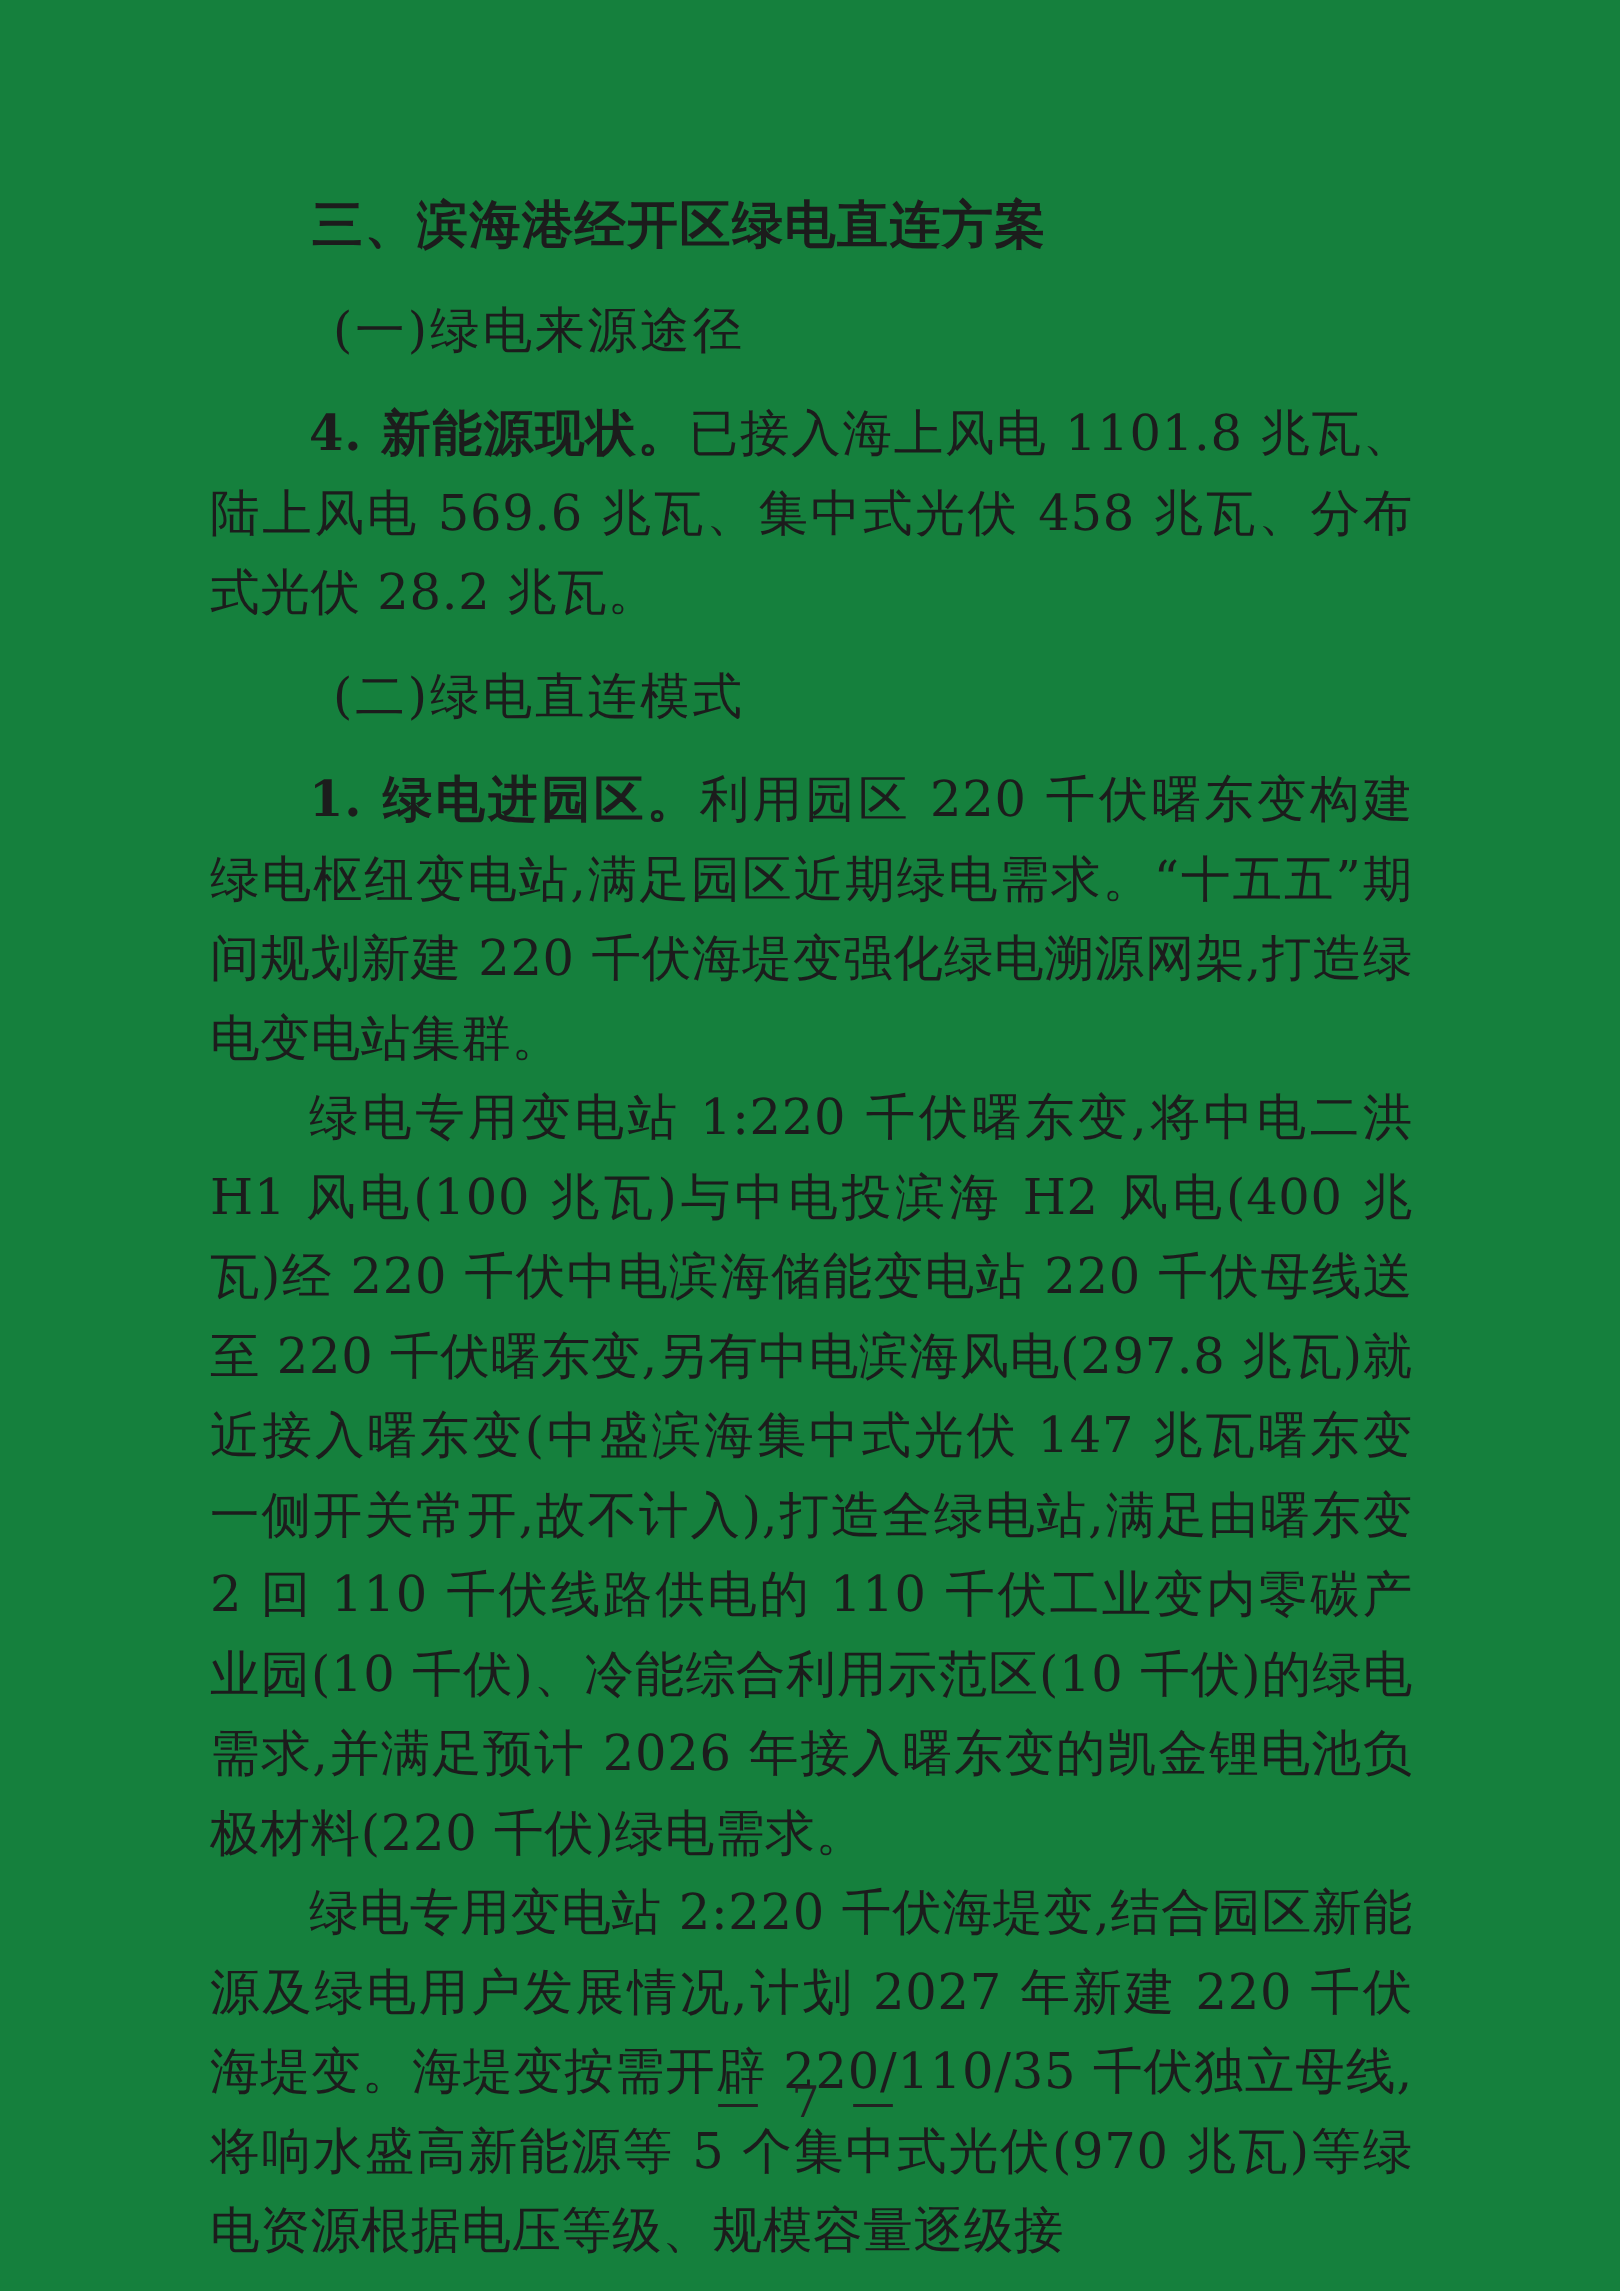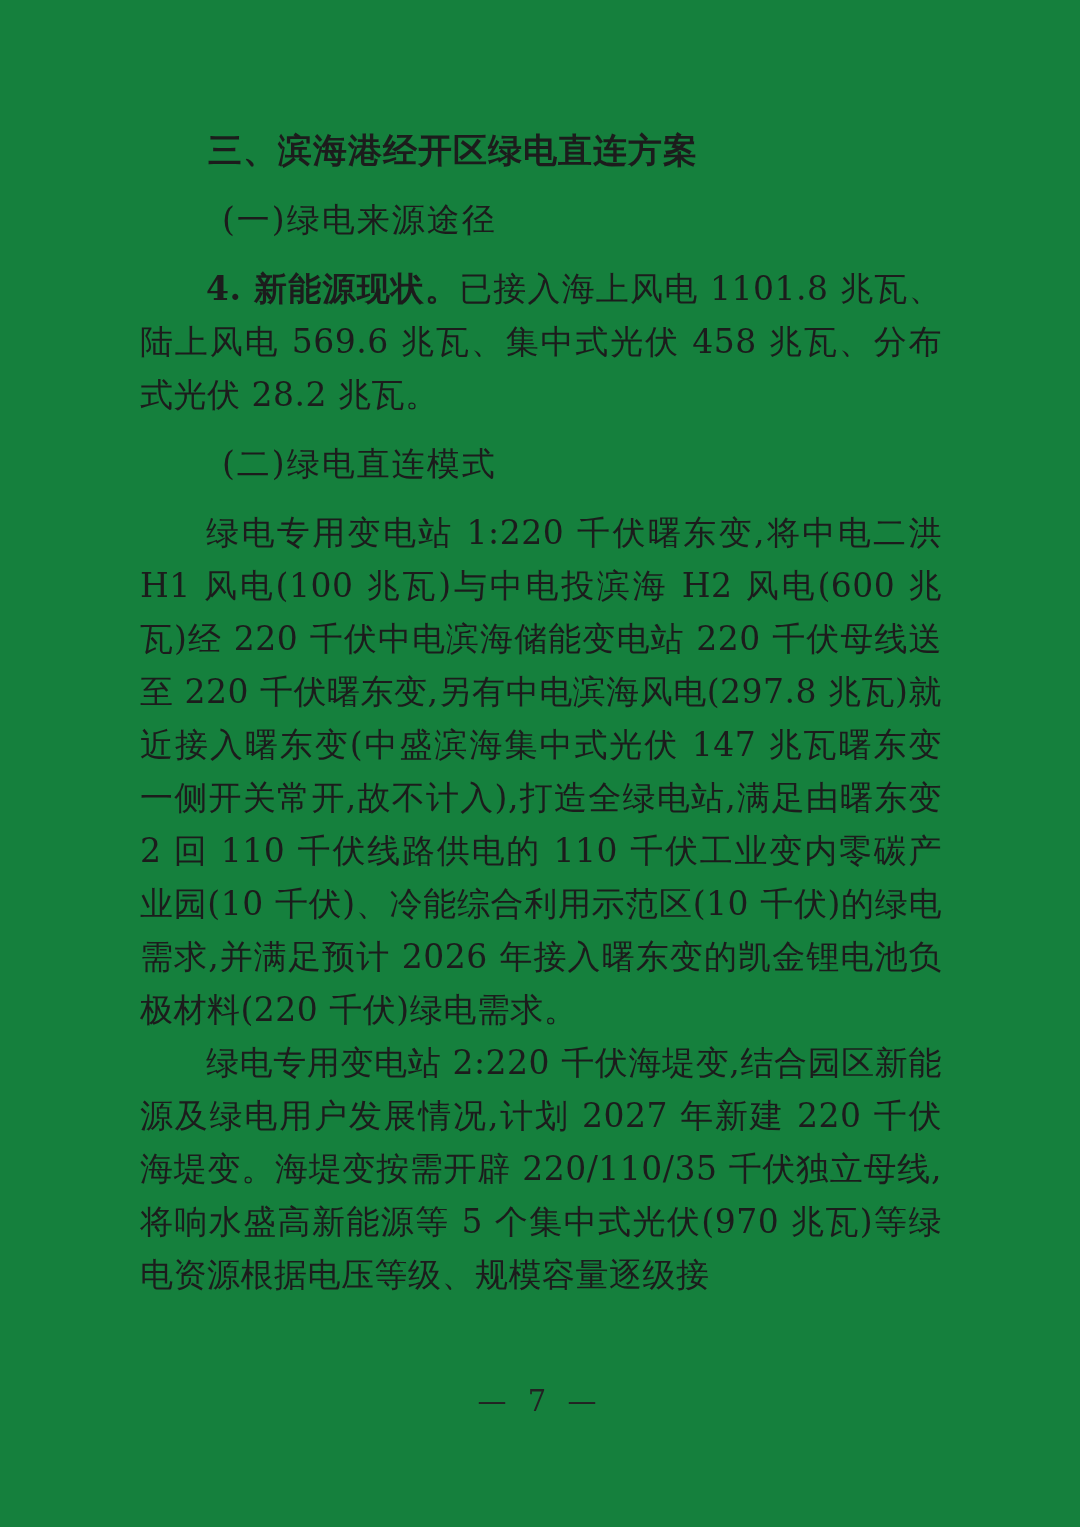--- a/index.html
+++ b/index.html
@@ -71,22 +71,23 @@
 
     <h1 class="h1">三、滨海港经开区绿电直连方案</h1>
 
     <h2 class="h2">(一)绿电来源途径</h2>
 
     <p class="para"><span class="lead">4. 新能源现状。</span><span>已接入海上风电 1101.8 兆瓦、陆上风电 569.6 兆瓦、集中式光伏 458 兆瓦、分布式光伏 28.2 兆瓦。</span></p>
 
 
     <h2 class="h2">(二)绿电直连模式</h2>
 
+    <p class="para"><span class="lead">1. 绿电进园区。</span><span>利用园区 220 千伏曙东变构建绿电枢纽变电站,满足园区近期绿电需求。“十五五”期间规划新建 220 千伏海堤变强化绿电溯源网架,打造绿电变电站集群。</span></p>
 
-    <p class="para">绿电专用变电站 1:220 千伏曙东变,将中电二洪 H1 风电(100 兆瓦)与中电投滨海 H2 风电(600 兆瓦)经 220 千伏中电滨海储能变电站 220 千伏母线送至 220 千伏曙东变,另有中电滨海风电(297.8 兆瓦)就近接入曙东变(中盛滨海集中式光伏 147 兆瓦曙东变一侧开关常开,故不计入),打造全绿电站,满足由曙东变 2 回 110 千伏线路供电的 110 千伏工业变内零碳产业园(10 千伏)、冷能综合利用示范区(10 千伏)的绿电需求,并满足预计 2026 年接入曙东变的凯金锂电池负极材料(220 千伏)绿电需求。</p>
+    <p class="para">绿电专用变电站 1:220 千伏曙东变,将中电二洪 H1 风电(100 兆瓦)与中电投滨海 H2 风电(400 兆瓦)经 220 千伏中电滨海储能变电站 220 千伏母线送至 220 千伏曙东变,另有中电滨海风电(297.8 兆瓦)就近接入曙东变(中盛滨海集中式光伏 147 兆瓦曙东变一侧开关常开,故不计入),打造全绿电站,满足由曙东变 2 回 110 千伏线路供电的 110 千伏工业变内零碳产业园(10 千伏)、冷能综合利用示范区(10 千伏)的绿电需求,并满足预计 2026 年接入曙东变的凯金锂电池负极材料(220 千伏)绿电需求。</p>
 
     <p class="para">绿电专用变电站 2:220 千伏海堤变,结合园区新能源及绿电用户发展情况,计划 2027 年新建 220 千伏海堤变。海堤变按需开辟 220/110/35 千伏独立母线,将响水盛高新能源等 5 个集中式光伏(970 兆瓦)等绿电资源根据电压等级、规模容量逐级接</p>
 
   </main>
 
   <footer class="footer">
     <span>— 7 —</span>
   </footer>
 </div>
 

